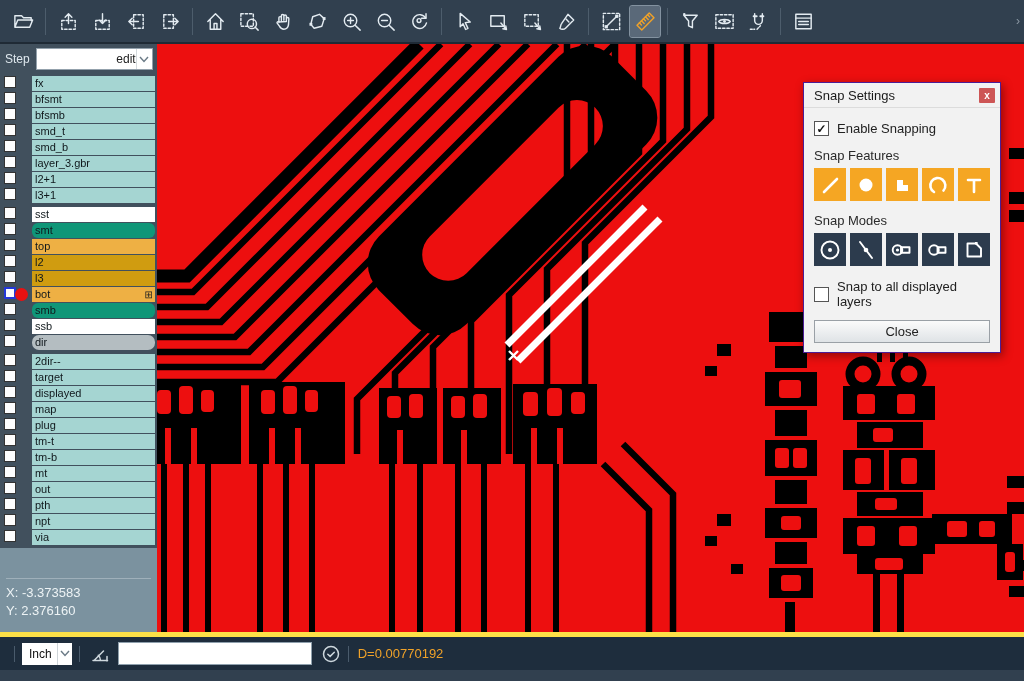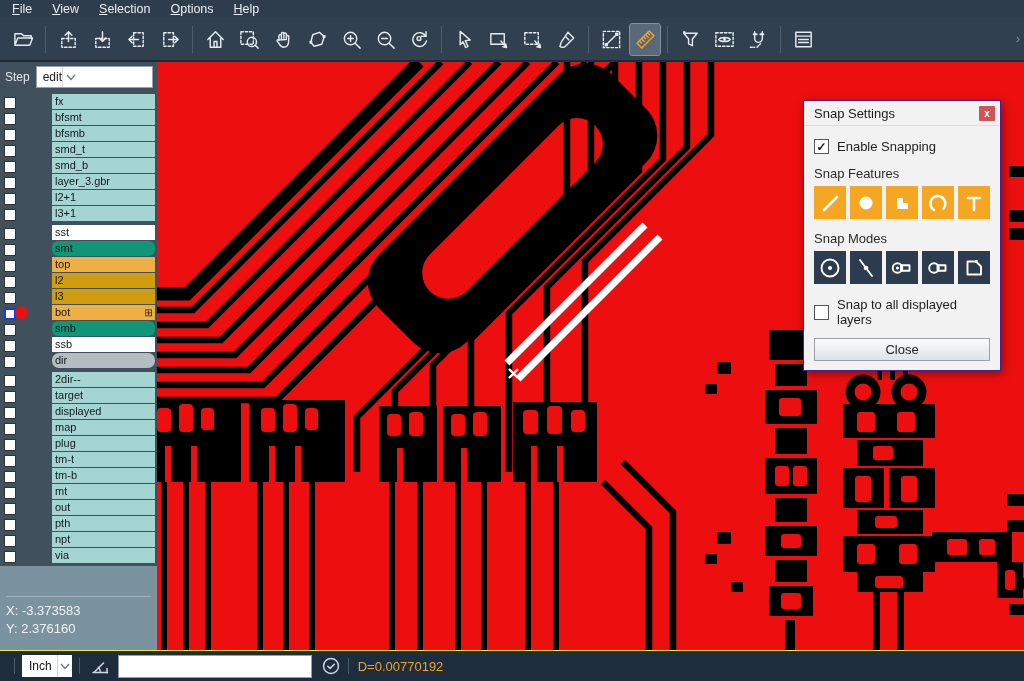--- a/index.html
+++ b/index.html
@@ -23,26 +23,26 @@
   .tb-sep { width:1px; height:27px; background:#4d5d6c; margin:0 5px; }
   .tb-overflow { position:absolute; right:4px; top:14px; color:#8b98a4; font-size:12px; }
 
   .main { display:flex; height:588px; }
 
   
   .sidebar { width:157px; background:#41505d; position:relative; flex:none; }
   .step-row { height:30px; display:flex; align-items:center; padding-left:5px; gap:6px; }
   .step-label { color:#dfe8ee; font-size:12px; }
   .step-select { width:117px; height:22px; background:#fff; border:1px solid #93a1ac; display:flex;
-                 align-items:center; justify-content:flex-start; padding-left:6px; font-size:12px; color:#222; }
+                 align-items:center; justify-content:flex-end; padding-left:6px; font-size:12px; color:#222; }
   .step-select .chev { width:16px; height:100%; display:flex; align-items:center; justify-content:center;
                        border-left:1px solid #d4dadd; }
   .layers { padding-top:2px; }
   .layer-group { margin-bottom:4px; }
-  .layer-row { display:flex; align-items:flex-end; height:15px; margin-bottom:1px; padding-left:4px; position:relative;gap:20px; }
+  .layer-row { display:flex; align-items:flex-start; height:15px; margin-bottom:1px; padding-left:4px; position:relative; }
   .lcheck { width:12px; height:12px; background:#fdfdfd; border:1px solid #333; margin-right:16px; flex:none; }
   .layer-row.active .lcheck { border:2px solid #2438d8; }
   .ldot { position:absolute; left:15px; top:1px; width:13px; height:13px; border-radius:50%;
           background:var(--active_dot_red); }
   .llabel { flex:1; margin-right:2px; height:15px; line-height:15px; font-size:11px; color:#10181c;
             padding-left:3px; display:flex; justify-content:space-between; }
   .lgrid { font-size:10px; line-height:15px; margin-right:2px; color:#222; }
   .c-cyan  { background:var(--layer_cyan); }
   .c-green { background:var(--layer_green);border-radius:6px; }
   .c-amber { background:var(--layer_amber); }
@@ -75,46 +75,39 @@
   .btn-row { margin-top:5px; display:flex; gap:4px; }
   .snap-btn { width:33px; height:33px; display:flex; align-items:center; justify-content:center; color:#fff; }
   .snap-btn svg { width:26px; height:26px; stroke:currentColor; fill:none; stroke-width:1.9;
                   stroke-linecap:round; stroke-linejoin:round; }
   .snap-btn.feat { background:var(--snap_button_orange); }
   .snap-btn.mode { background:var(--snap_button_dark); }
   .close-btn { margin-top:11px; height:23px; border:1px solid #9aa0a6; background:linear-gradient(#fbfbfb,#dfe3e6);
                text-align:center; line-height:21px; font-size:13px; color:#222; }
 
   
-  .statusbar { height:31px; background:#1e2d3d; border-top:1px solid #fde047; display:flex;
+  .statusbar { height:38px; background:#1e2d3d; border-top:5px solid #fde047; display:flex;
                align-items:center; padding-left:7px; }
   .sep-pipe { width:1px; height:16px; background:#4a5b6c; margin:0 7px; flex:none; }
   .unit-select { height:22px; background:#fff; display:flex; align-items:center; font-size:12px; color:#111; }
   .unit-select .uval { padding:0 5px 0 7px; }
   .unit-select .chev { width:15px; height:100%; display:flex; align-items:center; justify-content:center;
                        border-left:1px solid #cfd5d9; }
   .angle-ic { color:#cfd8de; margin:0 3px; display:flex; }
   .angle-ic svg, .ok-ic svg { stroke:currentColor; fill:none; stroke-width:1.5; stroke-linecap:round; }
   .cmd { width:194px; height:23px; margin-left:5px; border:1px solid #8fa0ad; background:#fff;
          font-family:"Liberation Sans",sans-serif; font-size:12px; padding:0 4px; }
   .ok-ic { color:#cdd7dd; margin-left:9px; display:flex; }
   .dist { font-size:13px; color:var(--accent_orange); margin-left:2px; }
 </style>
 </head>
 <body>
 
 <div class="app">
 
-  <div class="menubar">
-      <div class="menu-item"><u>F</u>ile</div>
-      <div class="menu-item"><u>V</u>iew</div>
-      <div class="menu-item"><u>S</u>election</div>
-      <div class="menu-item"><u>O</u>ptions</div>
-      <div class="menu-item"><u>H</u>elp</div>
-    </div>
 
   <div class="toolbar">
     <span class="tb-overflow">›</span>
   <div class="tb-btn">
         <svg viewBox="0 0 24 24">
           <path d="M3 18 V6 H10 L12 8 H20 V11 M3 18 L6 10.5 H21.5 L18.5 18 Z"></path>
         </svg>
       </div>
       <span class="tb-sep"></span>
       <div class="tb-btn">

